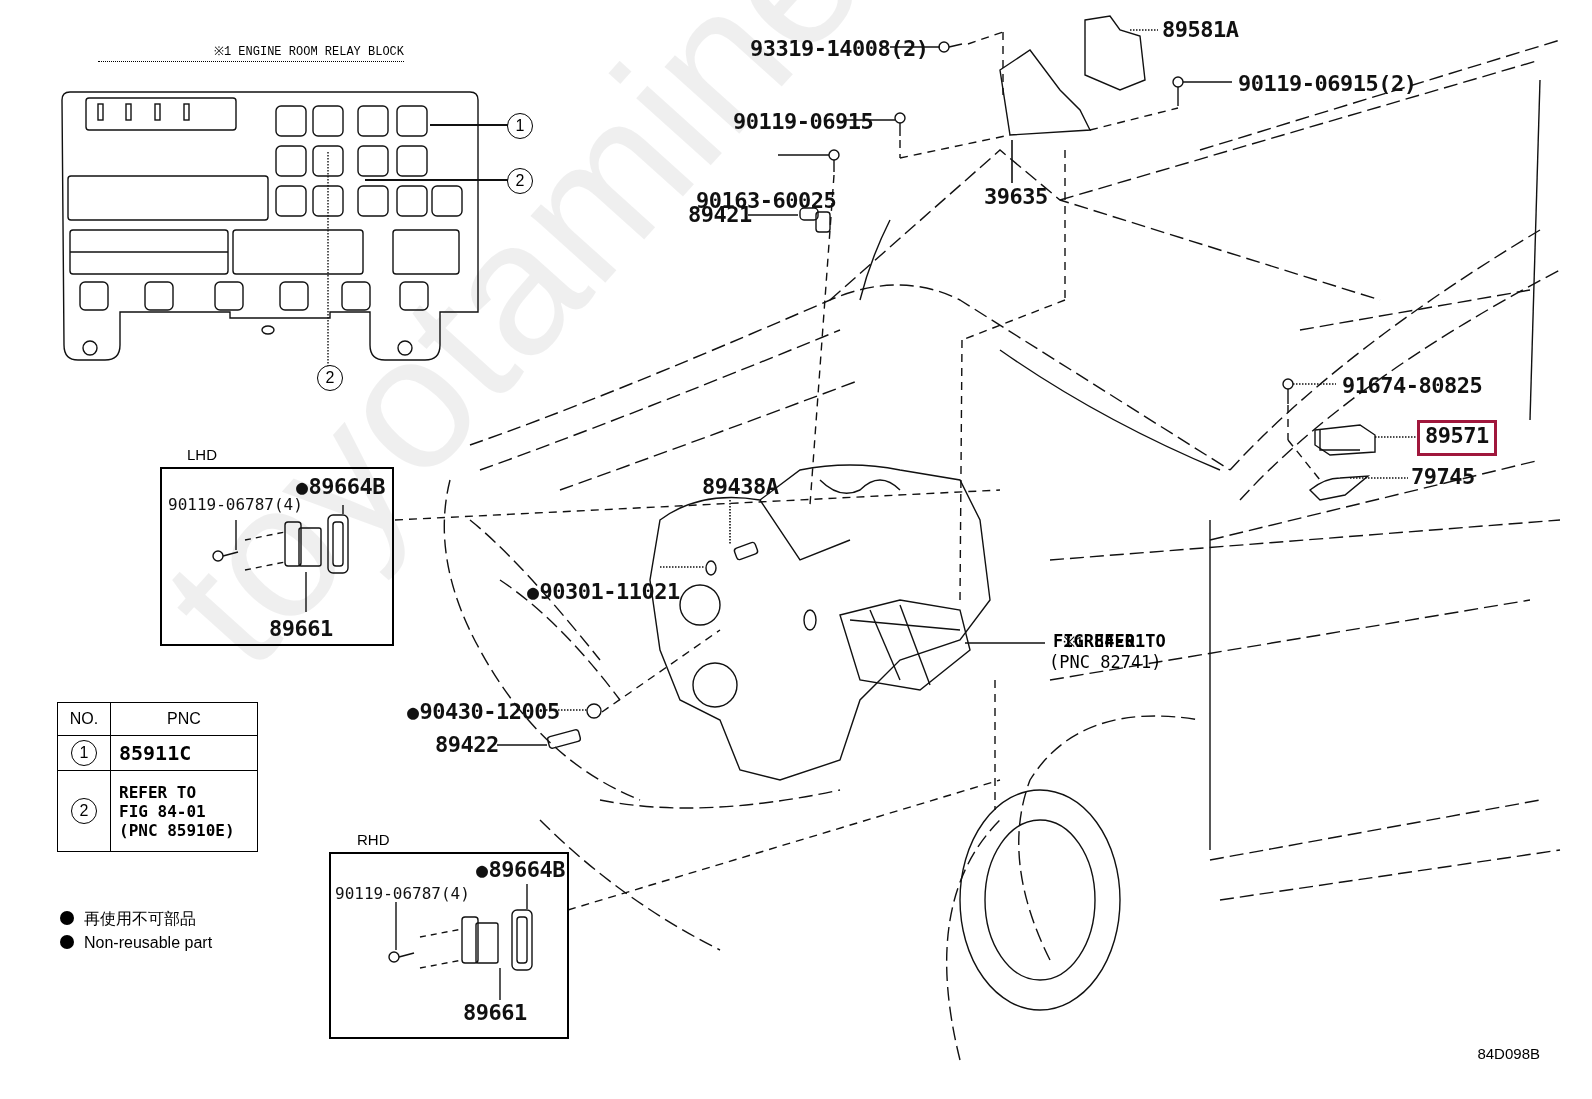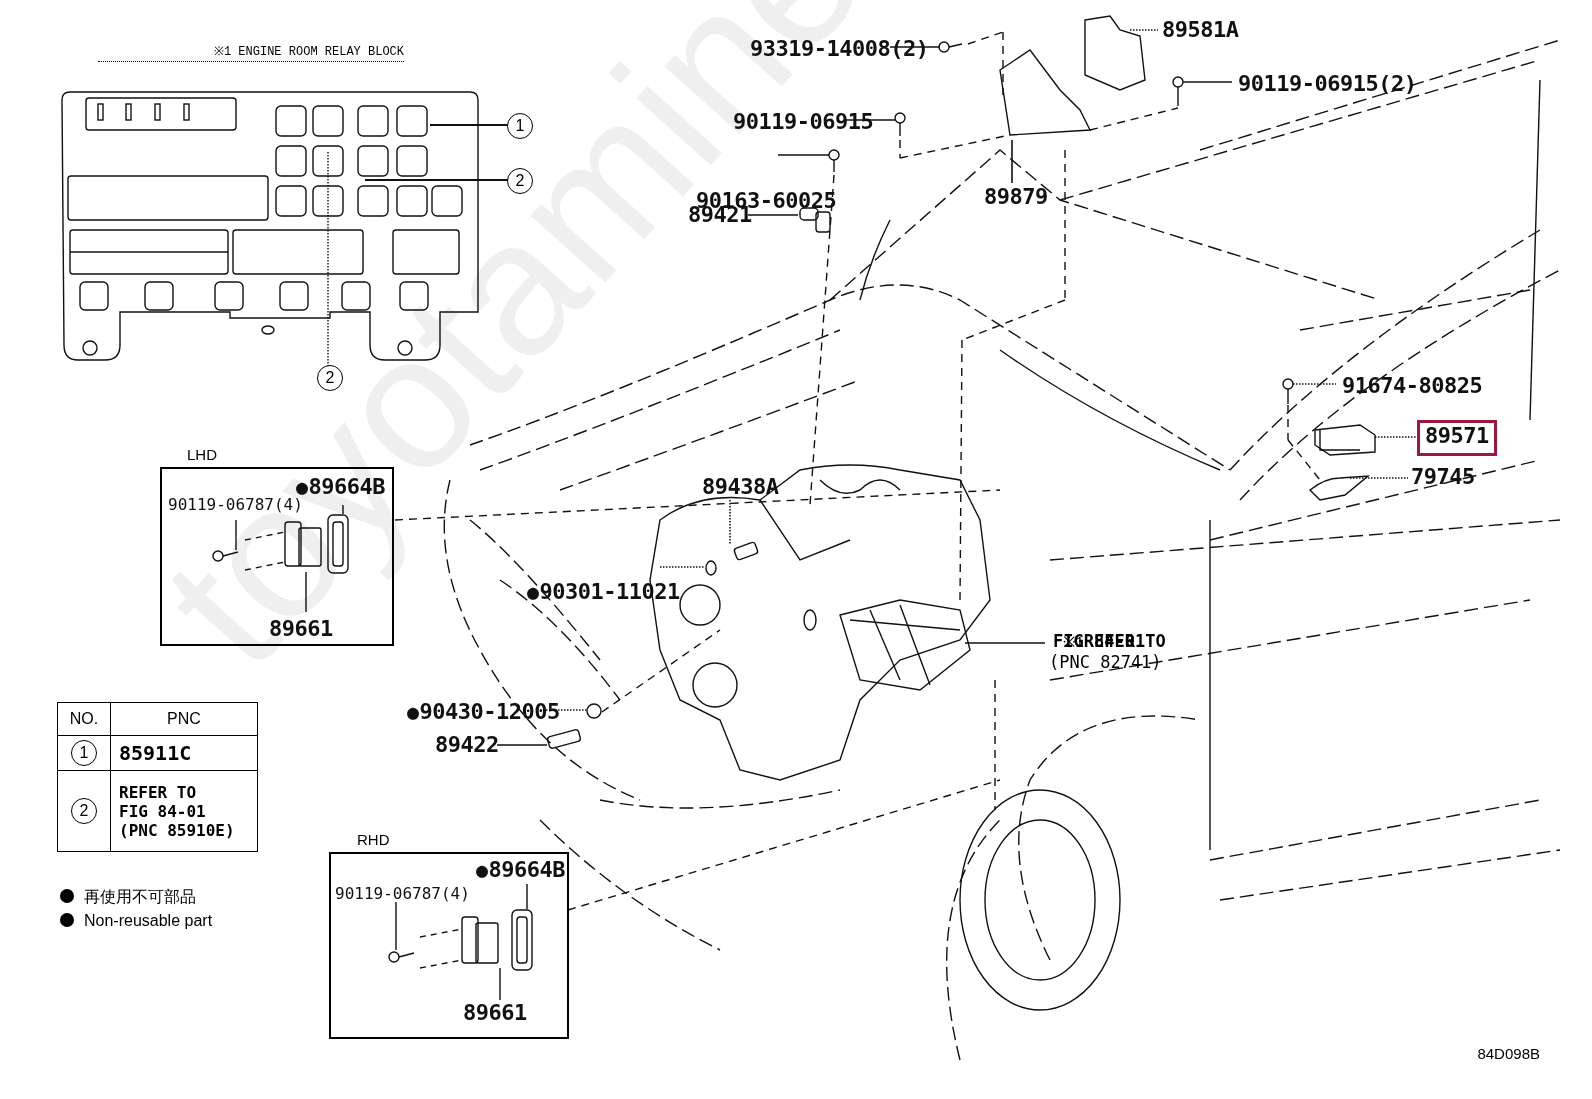--- a/index.html
+++ b/index.html
@@ -16,21 +16,21 @@
   table.pnc { position: absolute; left: 57px; top: 702px; border-collapse: collapse; font-size: 16px; }
   table.pnc td { border: 1.5px solid #000; padding: 0 8px; vertical-align: middle; }
   table.pnc .hdr td { font-family: "Liberation Sans", sans-serif; height: 32px; text-align: center; }
   table.pnc .c1 { width: 36px; text-align: center; }
   table.pnc .c2 { width: 130px; font-weight: bold; font-family: "DejaVu Sans Mono", monospace; }
   table.pnc .r1 td { height: 34px; }
   table.pnc .r1 .c2 { font-size: 20px; margin-top: 24px; }
   table.pnc .r2 td { height: 80px; }
   table.pnc .r2 .c2 { font-size: 16px; line-height: 19px; white-space: pre; }
   table.pnc .circ { position: static; display: inline-block; }
-  .legend-row { position: absolute; left: 60px; font-family: "Liberation Sans", sans-serif; font-size: 16px; }
+  .legend-row { position: absolute; left: 60px; font-family: "Liberation Sans", sans-serif; font-size: 16px; margin-top: 22px; }
   .legend-row .bullet { display: inline-block; width: 14px; height: 14px; border-radius: 50%; background: #000; margin-right: 10px; vertical-align: -1px; }
   .inset-title { position: absolute; font-family: "Liberation Sans", sans-serif; font-size: 15px; margin-left: 24px; }
   .inset-box { position: absolute; border: 2px solid #000; }
   .relay-title { position: absolute; left: 98px; top: 42px; font-family: Liberation Mono, monospace; font-size: 12px; padding-bottom: 2px; border-bottom: 1.5px dotted #000; width: 306px; text-align: right; }
   .figcode { position: absolute; right: 52px; top: 1045px; font-family: "Liberation Sans", sans-serif; font-size: 15px; }
   .watermark { position: absolute; left: 120px; top: 560px; font-family: "Liberation Sans", sans-serif; font-size: 190px; color: #000; opacity: 0.06; transform: rotate(-48deg); transform-origin: left top; white-space: nowrap; pointer-events: none; }
 </style>
 </head>
 <body>
 
@@ -216,21 +216,21 @@
   <div class="relay-title">※1  ENGINE ROOM RELAY BLOCK</div>
   <div class="circ" style="left:507px; top:113px;">1</div>
   <div class="circ" style="left:507px; top:168px;">2</div>
   <div class="circ" style="left:317px; top:365px;">2</div>
 
   <div class="lbl" style="left:750px; top:38px;">93319-14008(2)</div>
   <div class="lbl big" style="left:1162px; top:19px;">89581A</div>
   <div class="lbl" style="left:1238px; top:73px;">90119-06915(2)</div>
   <div class="lbl" style="left:733px; top:111px;">90119-06915</div>
   <div class="lbl" style="left:696px; top:146px;margin-top:44px;">90163-60025</div>
-  <div class="lbl big" style="left:984px; top:186px;">89879</div>
+  <div class="lbl big" style="left:984px; top:186px;">39635</div>
   <div class="lbl big" style="left:688px; top:204px;">89421</div>
   <div class="lbl" style="left:1342px; top:375px;">91674-80825</div>
   <div class="hl" style="left: 1417px; top: 420px; width: 74px; height: 30px; border-color: rgb(160, 23, 60);"></div>
   <div class="lbl big" style="left:1425px; top:425px;">89571</div>
   <div class="lbl big" style="left:1411px; top:466px;">79745</div>
   <div class="lbl big" style="left:702px; top:476px;">89438A</div>
   <div class="lbl dot" style="left:527px; top:581px;">90301-11021</div>
   <div class="lbl dot" style="left:407px; top:701px;">90430-12005</div>
   <div class="lbl big" style="left:435px; top:734px;">89422</div>
 

